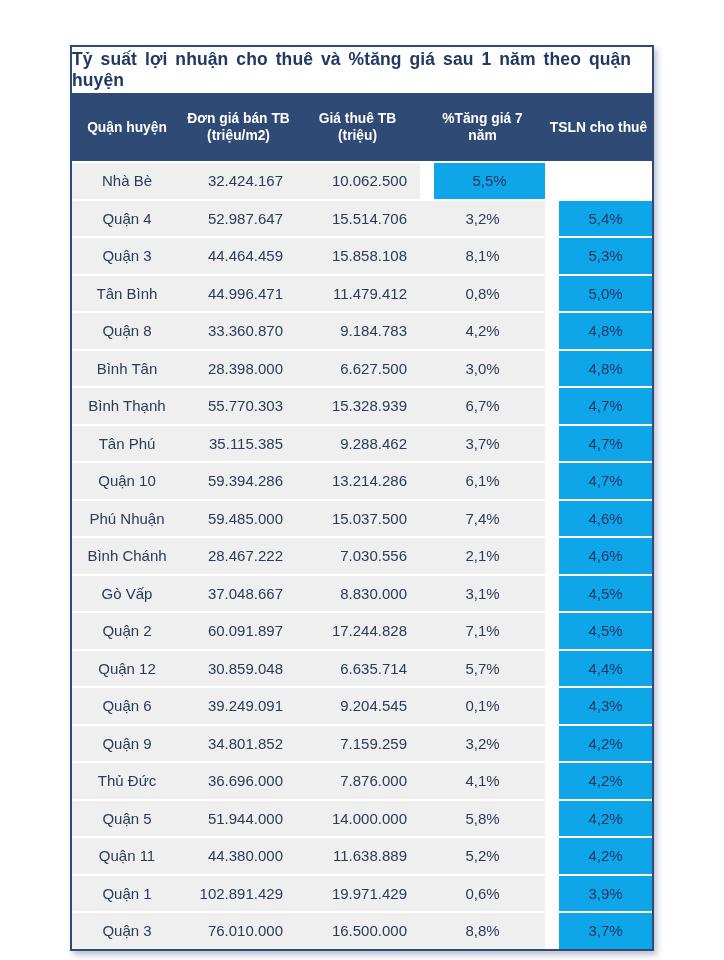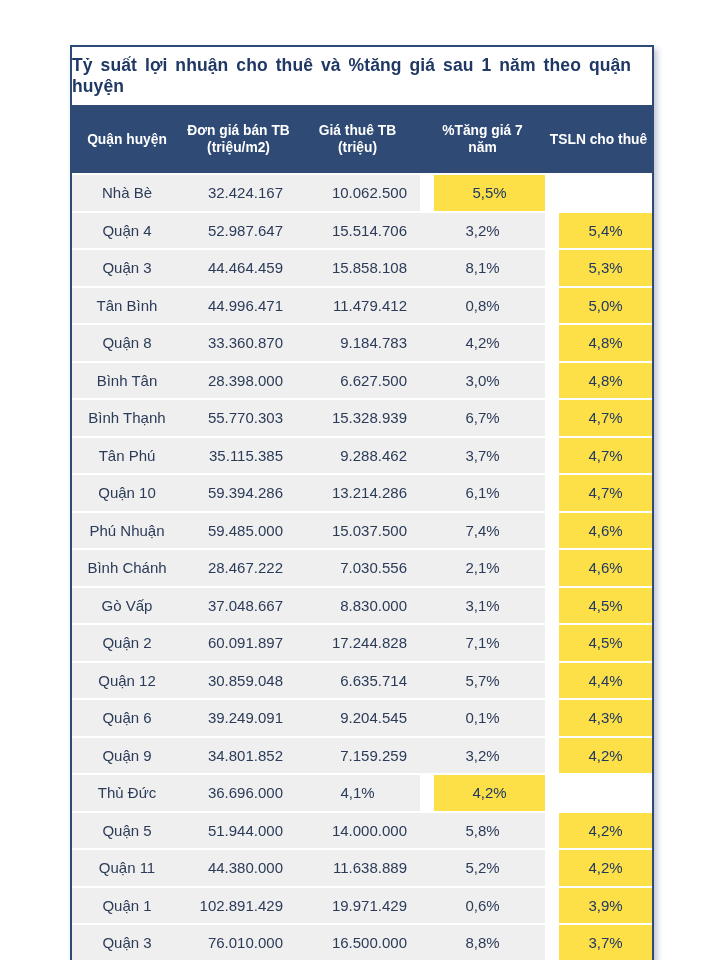--- a/index.html
+++ b/index.html
@@ -14,21 +14,21 @@
   .report-table {
     position: absolute;
     left: 70px; top: 45px;
     width: 584px;
     border: 2px solid #2E4A75;
     background: #ffffff;
     box-shadow: 3px 4px 6px rgba(110,120,150,0.45);
   }
 
   .title {
-    height: 58px;
+    height: 46px;
     background: #ffffff;
     color: #1F3864;
     font-size: 17.5px;
     font-weight: bold;
     display: flex;
     align-items: center;
     justify-content: center;
     word-spacing: 3px;
     letter-spacing: 0.1px;
   }
@@ -61,21 +61,21 @@
   .td {
     background: #EFEFEF;
     color: #2B3B58;
     font-size: 15px;
     display: flex;
     align-items: center;
     justify-content: center;
   }
   .td.c1 { justify-content: flex-end; padding-right: 12px; }
   .td.c2 { justify-content: flex-end; padding-right: 13px; }
-  .td.c4 { background: #fde047; color: #1F3864; margin-left: 14px; }
+  .td.c4 { background: #0ea5e9; color: #1F3864; margin-left: 14px; }
 </style>
 </head>
 <body>
 
 <div class="page">
   <div class="report-table">
     <div class="title">Tỷ suất lợi nhuận cho thuê và %tăng giá sau 1 năm theo quận huyện</div>
     <div class="thead">
         <div class="th c0">
           <span>Quận huyện</span>
@@ -204,20 +204,21 @@
         <div class="tr">
           <div class="td c0">Quận 9</div>
           <div class="td c1">34.801.852</div>
           <div class="td c2">7.159.259</div>
           <div class="td c3">3,2%</div>
           <div class="td c4">4,2%</div>
         </div>
         <div class="tr">
           <div class="td c0">Thủ Đức</div>
           <div class="td c1">36.696.000</div>
+          <div class="td c2">7.876.000</div>
           <div class="td c3">4,1%</div>
           <div class="td c4">4,2%</div>
         </div>
         <div class="tr">
           <div class="td c0">Quận 5</div>
           <div class="td c1">51.944.000</div>
           <div class="td c2">14.000.000</div>
           <div class="td c3">5,8%</div>
           <div class="td c4">4,2%</div>
         </div>

